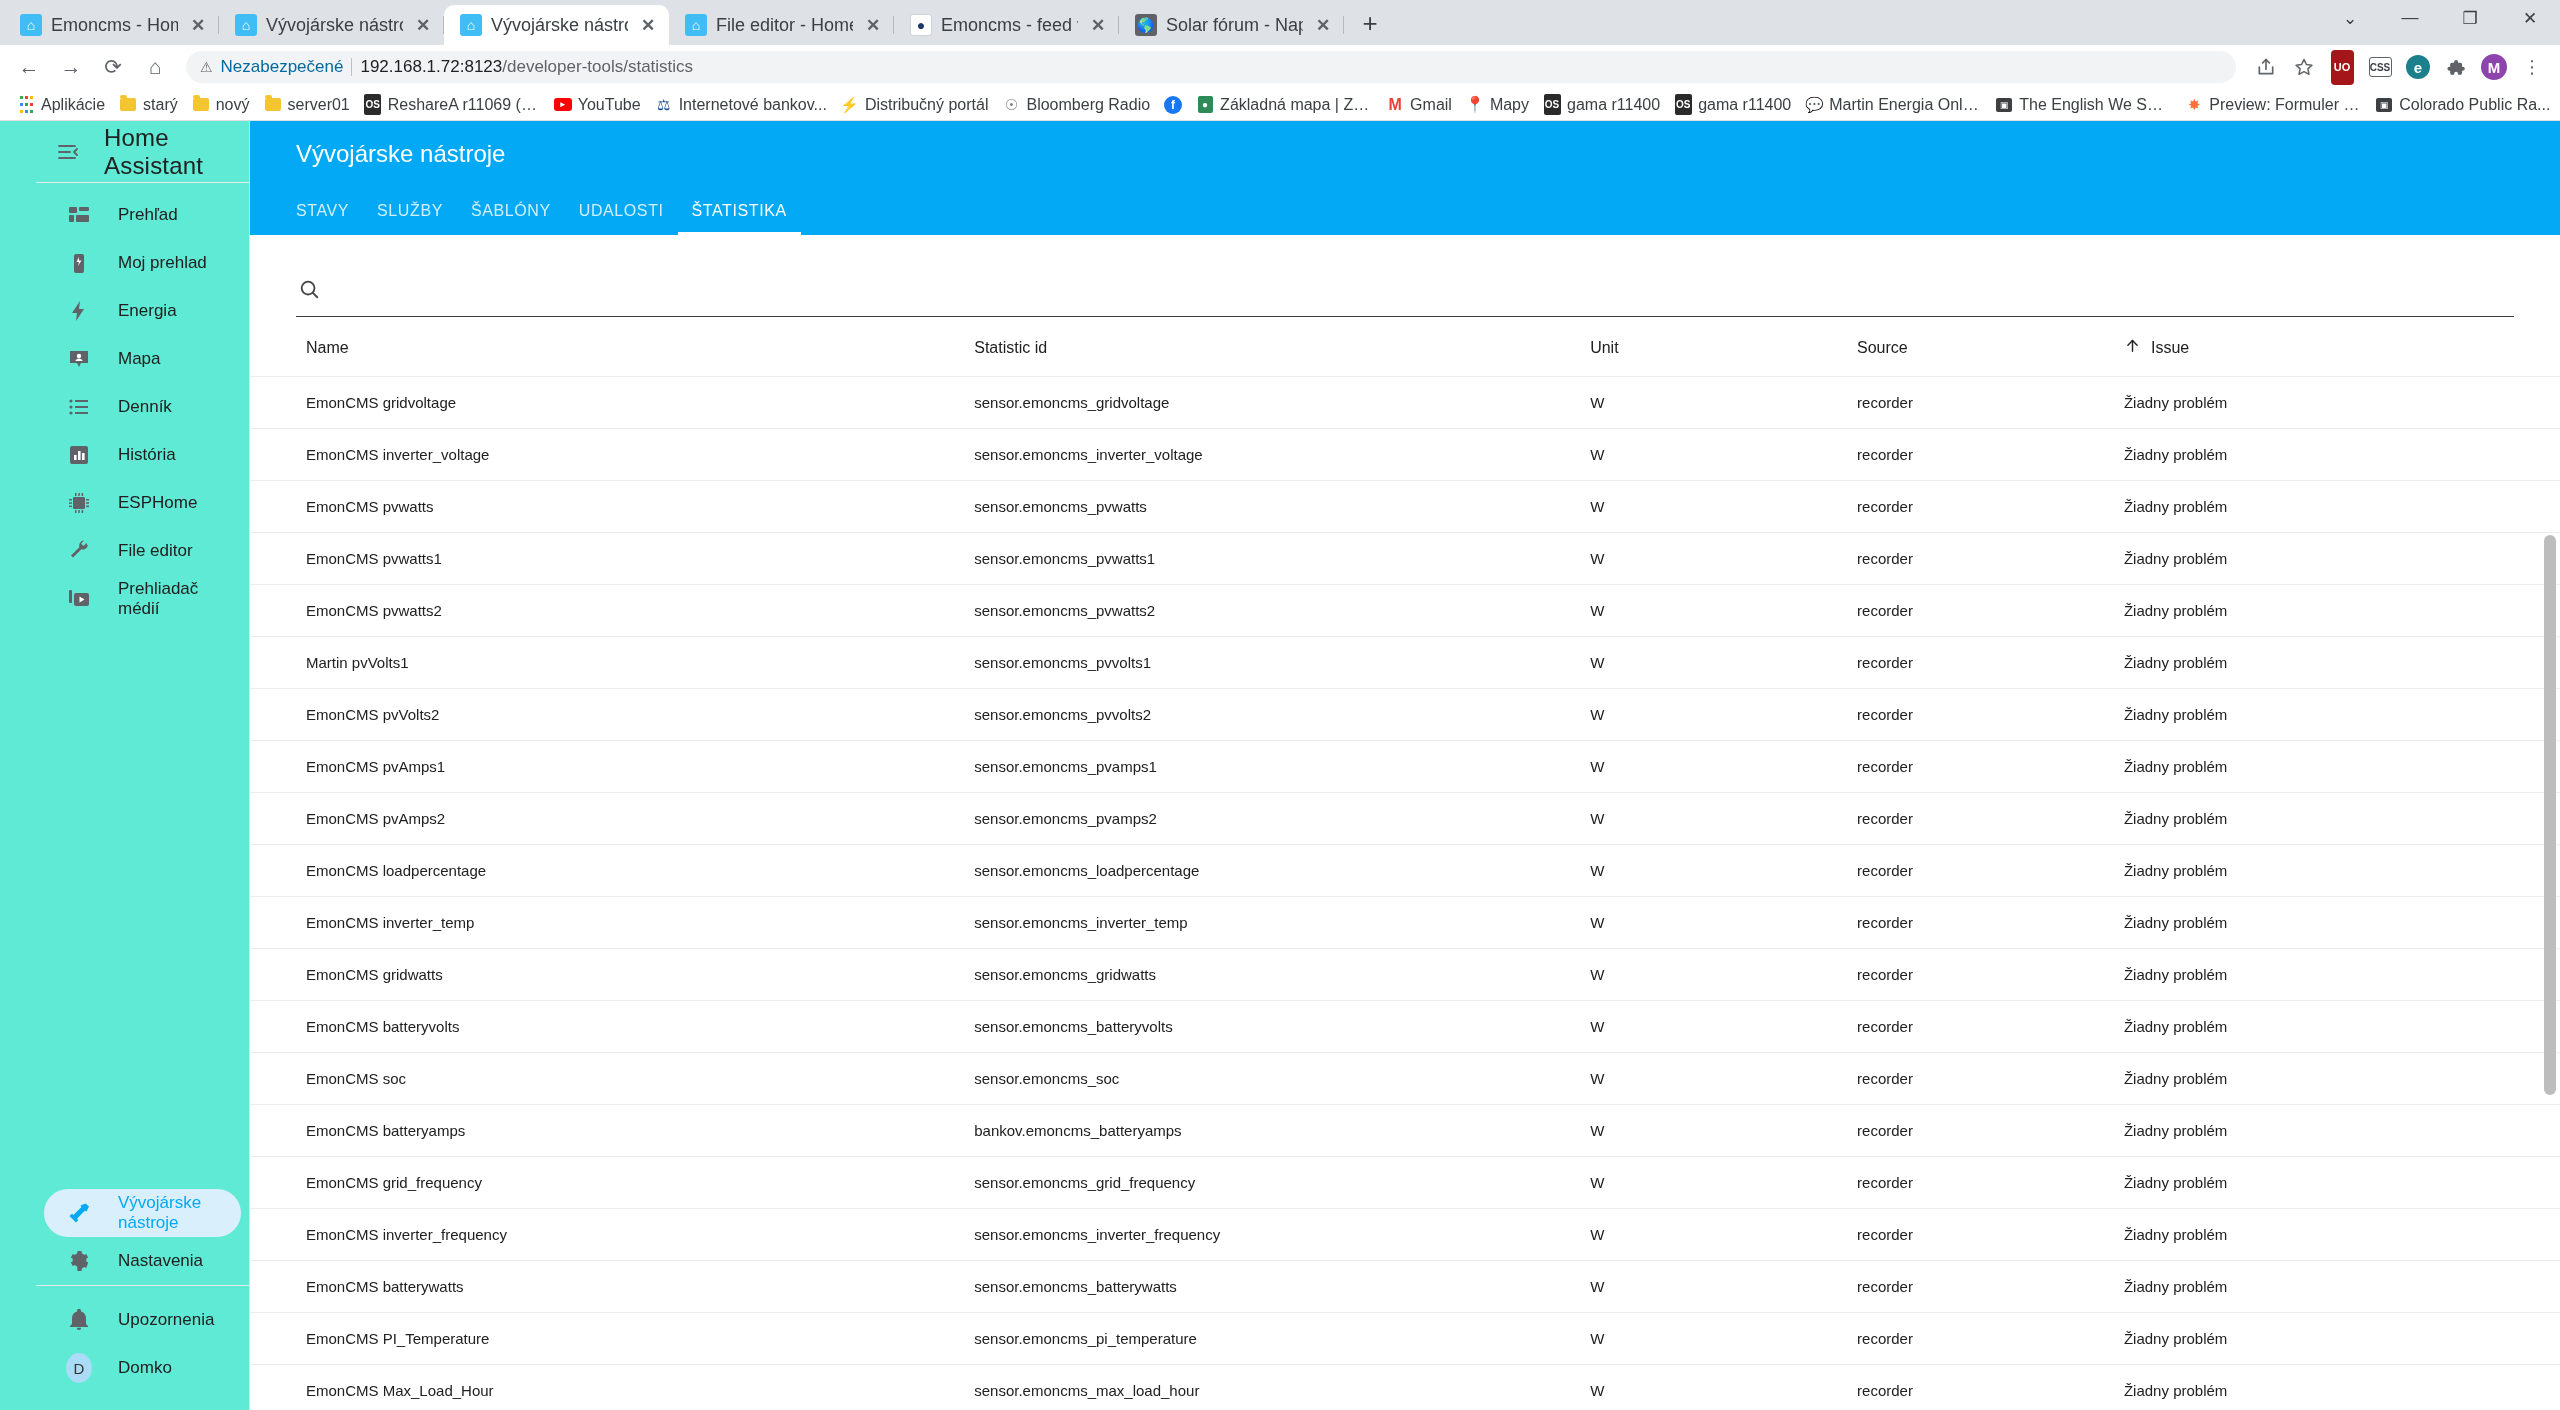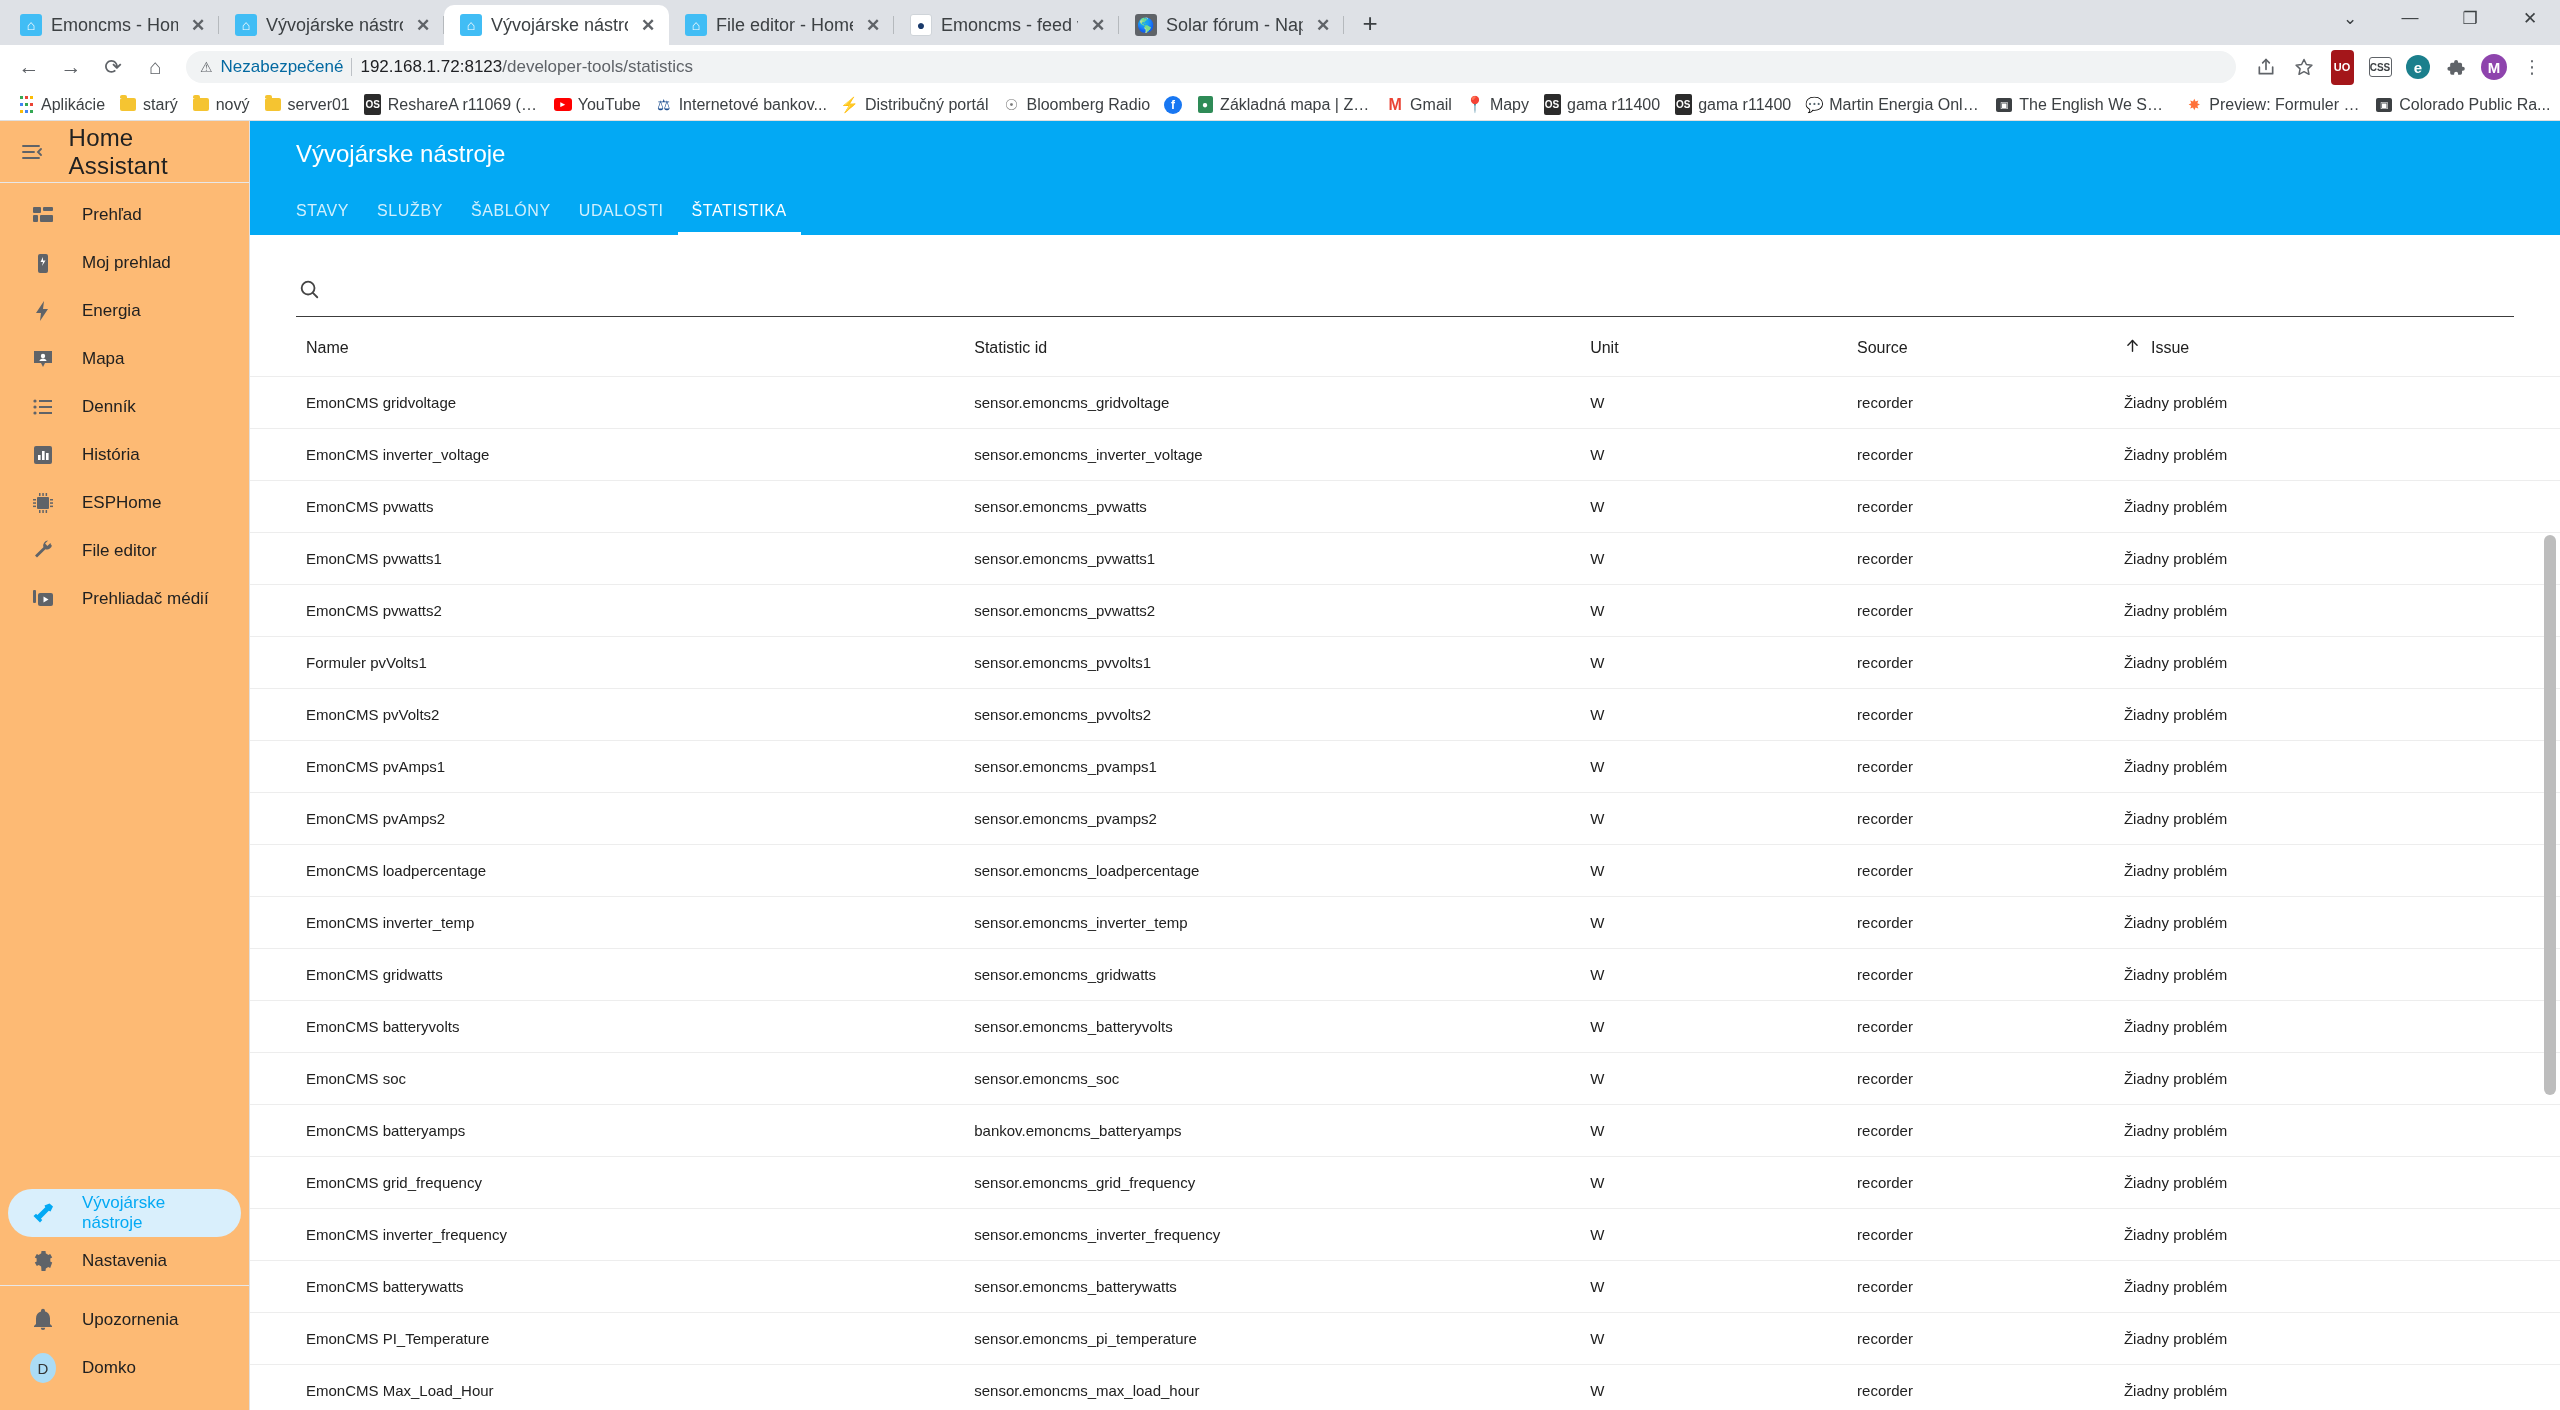--- a/index.html
+++ b/index.html
@@ -139,22 +139,22 @@
   .ic-gmail{ color:#ea4335; font-size:16px; font-weight:700;}
   .ic-mapy{ color:#ea4335; font-size:16px;}
   .ic-chat{ color:#455a64; font-size:15px;}
   .ic-bbc{ background:#3c4043;color:#fff;width:16px;height:14px;border-radius:2px;font-size:9px;display:flex;align-items:center;justify-content:center;}
   .ic-ff{ color:#ff7139; font-size:15px;}
 
   
   .ha { flex: 1 1 auto; display: flex; min-height: 0; background:#fff; position: relative; }
 
   .sidebar {
-    width: 250px; flex: none; background: #fdba74; border-right: 1px solid #e0e0e0;
-    display: flex; flex-direction: column;
+    width: 250px; flex: none; background: #5eead4; border-right: 1px solid #e0e0e0;
+    display: flex; flex-direction: column; padding-left: 36px;
   }
   .sb-header {
     height: 62px; display: flex; align-items: center; gap: 24px; padding: 0 20px;
     border-bottom: 1px solid #e8e8e8; flex: none;
   }
   .sb-menu { width: 26px; height: 26px; color:#5f6368; display:flex;align-items:center;justify-content:center;font-size:20px;}
   .sb-title { font-size: 24px; color: #212121; font-weight: 400; letter-spacing: .2px;}
   .sb-list { padding: 8px 0; flex: 1 1 auto; overflow: hidden; }
   .sb-item {
     height: 48px; display: flex; align-items: center; gap: 26px;
@@ -658,21 +658,21 @@
               <div class="col-issue">Žiadny problém</div>
             </div>
             <div class="trow">
               <div class="col-name">EmonCMS pvwatts2</div>
               <div class="col-sid">sensor.emoncms_pvwatts2</div>
               <div class="col-unit">W</div>
               <div class="col-src">recorder</div>
               <div class="col-issue">Žiadny problém</div>
             </div>
             <div class="trow">
-              <div class="col-name">Formuler pvVolts1</div>
+              <div class="col-name">Martin pvVolts1</div>
               <div class="col-sid">sensor.emoncms_pvvolts1</div>
               <div class="col-unit">W</div>
               <div class="col-src">recorder</div>
               <div class="col-issue">Žiadny problém</div>
             </div>
             <div class="trow">
               <div class="col-name">EmonCMS pvVolts2</div>
               <div class="col-sid">sensor.emoncms_pvvolts2</div>
               <div class="col-unit">W</div>
               <div class="col-src">recorder</div>

